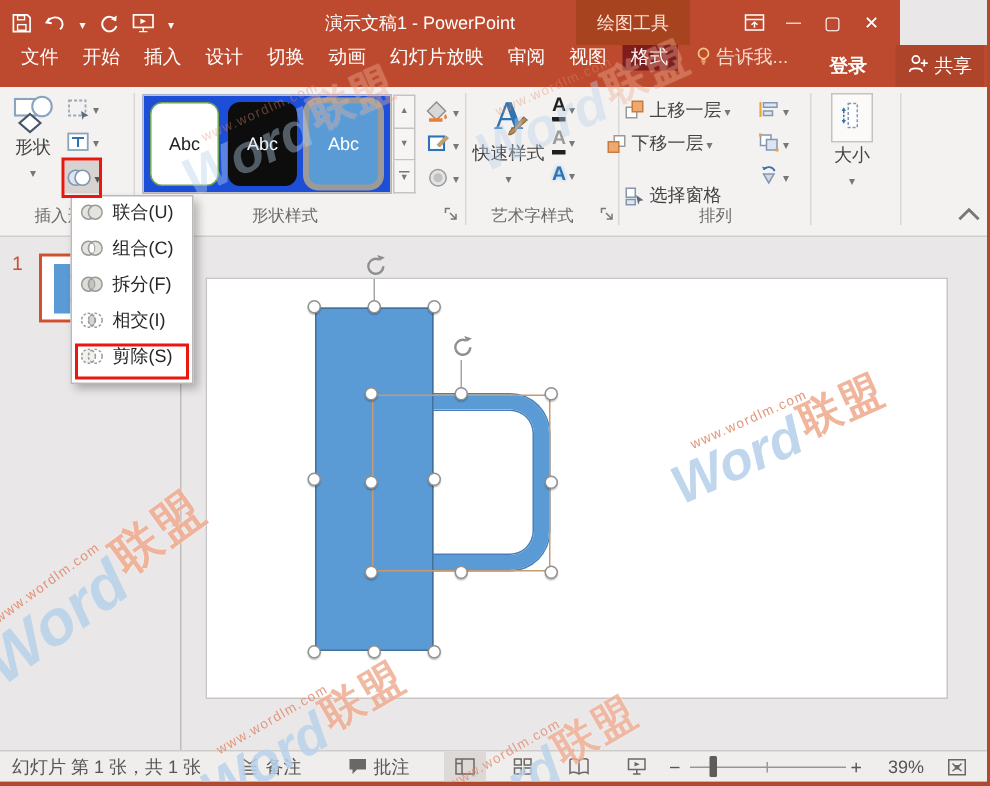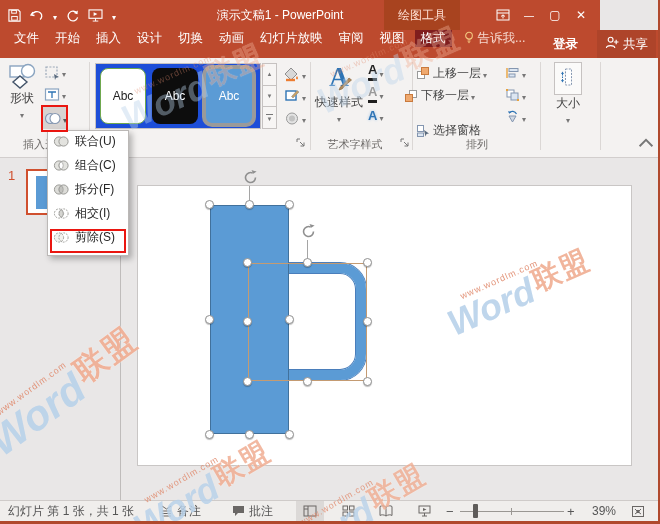--- a/index.html
+++ b/index.html
@@ -241,20 +241,21 @@
         </svg>
       <span class="caret" style="color:#777;"></span>
     </div>
     <div class="smallrow" style="left:284px;top:51px;">
       <svg width="16" height="15" viewBox="0 0 16 15">
           <circle cx="8" cy="7.5" r="5.5" fill="#e3e3e3" stroke="#9a9a9a"></circle>
           <circle cx="8" cy="7.5" r="3" fill="#c2c2c2"></circle>
         </svg>
       <span class="caret" style="color:#777;"></span>
     </div>
+    <div class="glabel" style="left:95px;width:190px;">形状样式</div>
     <svg class="launcher" style="left:296px;" viewBox="0 0 10 10">
         <path d="M1 4 V1 H4" fill="none" stroke="#777"></path>
         <path d="M4 4 L8 8 M8 4.5 V8 H4.5" fill="none" stroke="#777"></path>
       </svg>
     <div class="gsep" style="left:310px;"></div>
 
     <div class="bigbtn" style="left:314px;top:4px;width:50px;">
       <span style="position:relative;height:32px;">
         <span style="font-size:27px;font-weight:bold;color:#2e74b5;font-family:'Liberation Serif',serif;">A</span>
         <svg width="18" height="18" viewBox="0 0 18 18" style="position:absolute;left:8px;top:12px;">

